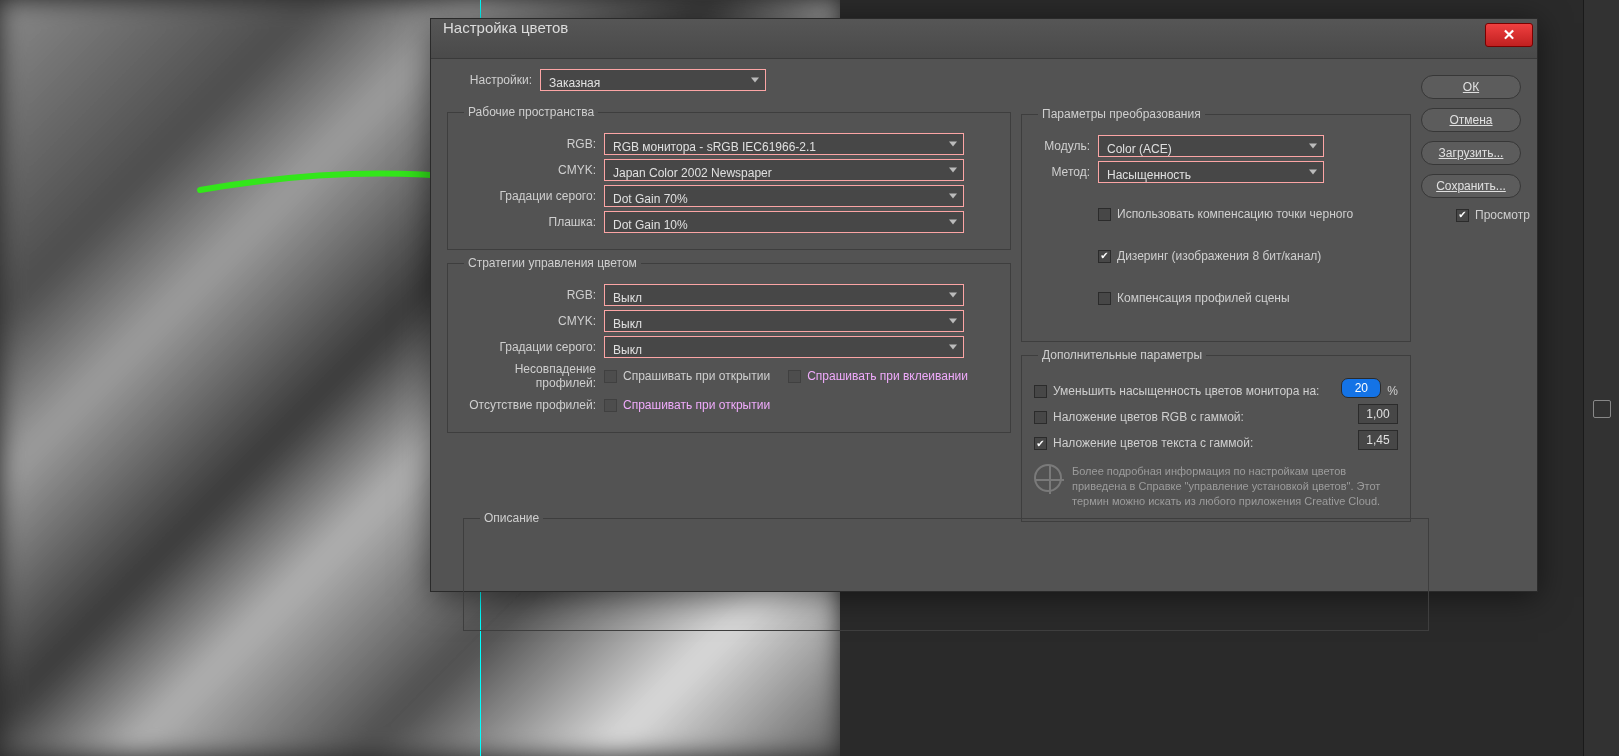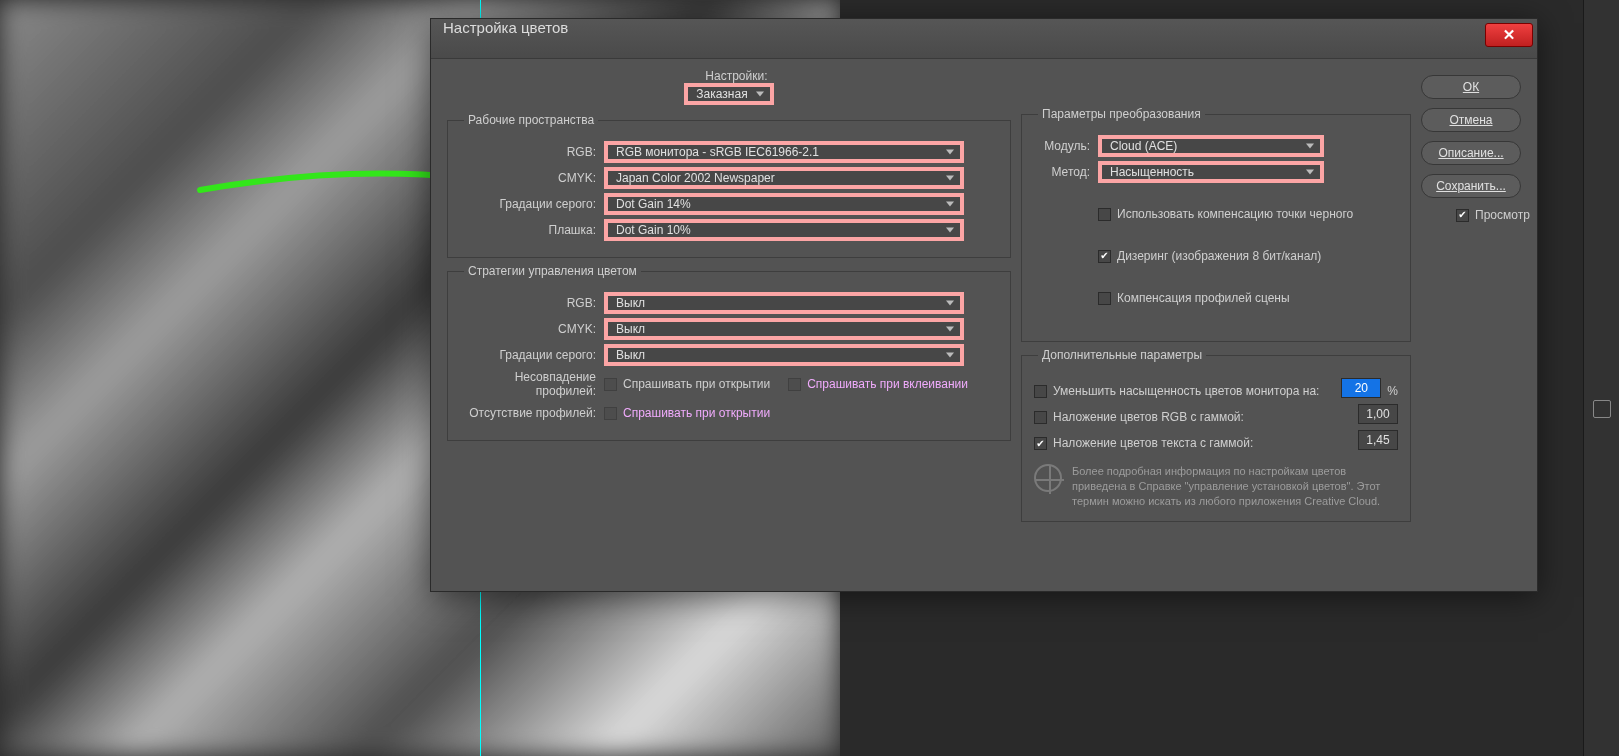--- a/index.html
+++ b/index.html
@@ -53,36 +53,36 @@
   .btn {
     width: 100px; height: 24px; background: #5c5c5c; border: 1px solid #373737; border-radius: 12px;
     color: #e0e0e0; font-size: 12px; display: flex; align-items: center; justify-content: center;
     margin-bottom: 9px; cursor: pointer; text-decoration: underline;
   }
   .preview-row { display: flex; align-items: center; margin-top: 10px; font-size: 12px; padding-left: 35px; }
 
   .left-col { position: absolute; left: 16px; top: 10px; width: 564px; }
   .mid-col  { position: absolute; left: 590px; top: 42px; width: 390px; }
 
-  .settings-row { display: flex; align-items: center; font-size: 12px; margin-bottom: 8px; flex-direction: column; }
+  .settings-row { display: flex; align-items: center; font-size: 12px; margin-bottom: 14px; }
   .settings-row .lbl { width: 85px; text-align: right; margin-right: 8px; color: #cfcfcf; }
 
   fieldset.group {
     border: 1px solid #3e3e3e; margin-top: 6px; padding: 10px 12px 12px 12px; position: relative;
   }
   fieldset.group > legend {
     font-size: 12px; color: #cfcfcf; padding: 0 4px; margin-left: 4px;
   }
   .row { display: flex; align-items: center; font-size: 12px; margin: 4px 0; min-height: 22px; }
   .row .lbl { text-align: right; margin-right: 8px; color: #cfcfcf; }
   .left-col .row .lbl { width: 136px; }
   .mid-col .row .lbl  { width: 56px; }
 
   .select {
-    flex: 1; height: 22px; background: #474747; border: 4px solid #fca5a5; color: #e0e0e0;
+    flex: 1; height: 22px; background: #474747; border: 1px solid #fca5a5; color: #e0e0e0;
     font-size: 12px; padding: 0 22px 0 8px; position: relative; display: flex; align-items: flex-end;
     cursor: pointer; max-width: 360px;
   }
   .select .arrow {
     position: absolute; right: 6px; top: 50%; transform: translateY(-50%);
     width: 0; height: 0; border-left: 4px solid transparent; border-right: 4px solid transparent;
     border-top: 5px solid #bbb;
   }
   .select.small { max-width: 226px; }
 
@@ -94,21 +94,21 @@
     content: "✔"; font-size: 10px; color: #fff; line-height: 1;
   }
   .chk.disabled { opacity: 0.45; cursor: default; }
   .chk-label { font-size: 12px; color: #cfcfcf; }
   .chk-label.disabled { color: #f0abfc; }
 
   .num-input {
     width: 40px; height: 20px; background: #474747; border: 1px solid #2b2b2b; color: #e0e0e0;
     font-size: 12px; text-align: center; padding: 0 2px;
   }
-  .num-input.sel { background: #1473e6; color: #fff; }
+  .num-input.sel { background: #1473e6; color: #fff; border-radius: 7px; }
 
   .mid-check-rows .row { margin: 20px 0; }
 
   .extra-row { display: flex; align-items: flex-end; font-size: 12px; margin: 6px 0; }
   .extra-row .text { flex: 1; color: #cfcfcf; }
   .extra-row .suffix { margin-left: 6px; color: #cfcfcf; }
 
   .info-row { display: flex; align-items: flex-start; font-size: 11px; color: #9c9c9c; margin-top: 14px; }
   .info-icon {
     width: 28px; height: 28px; border: 2px solid #7a7a7a; border-radius: 50%; margin-right: 10px;
@@ -148,21 +148,21 @@
     <div class="close-btn">
       <span>✕</span>
     </div>
   </div>
 
   <div class="dialog-body">
 
     <div class="buttons-col">
       <div class="btn">ОК</div>
       <div class="btn">Отмена</div>
-      <div class="btn">Описание...</div>
+      <div class="btn">Загрузить...</div>
       <div class="btn">Сохранить...</div>
       <div class="preview-row">
         <span class="chk checked"></span>
         <span class="chk-label">Просмотр</span>
       </div>
     </div>
 
     <div class="left-col">
       <div class="settings-row">
         <span class="lbl">Настройки:</span>
@@ -184,21 +184,21 @@
         <div class="row">
           <span class="lbl">CMYK:</span>
           <div class="select">
             <span>Japan Color 2002 Newspaper</span>
               <span class="arrow"></span>
           </div>
         </div>
         <div class="row">
           <span class="lbl">Градации серого:</span>
           <div class="select">
-            <span>Dot Gain 14%</span>
+            <span>Dot Gain 70%</span>
               <span class="arrow"></span>
           </div>
         </div>
         <div class="row">
           <span class="lbl">Плашка:</span>
           <div class="select">
             <span>Dot Gain 10%</span>
               <span class="arrow"></span>
           </div>
         </div>
@@ -241,21 +241,21 @@
         </div>
       </fieldset>
     </div>
 
     <div class="mid-col">
       <fieldset class="group">
         <legend>Параметры преобразования</legend>
         <div class="row">
           <span class="lbl">Модуль:</span>
           <div class="select small">
-            <span>Cloud (ACE)</span>
+            <span>Color (ACE)</span>
               <span class="arrow"></span>
           </div>
         </div>
         <div class="row">
           <span class="lbl">Метод:</span>
           <div class="select small">
             <span>Насыщенность</span>
               <span class="arrow"></span>
           </div>
         </div>
@@ -293,15 +293,18 @@
           <span class="text">Наложение цветов текста с гаммой:</span>
           <input class="num-input" value="1,45" style="">
         </div>
         <div class="info-row">
           <div class="info-icon"></div>
           <div style="line-height:1.35;">Более подробная информация по настройкам цветов приведена в Справке "управление установкой цветов". Этот термин можно искать из любого приложения Creative Cloud.</div>
         </div>
       </fieldset>
     </div>
 
+    <fieldset class="group desc-group">
+      <legend>Описание</legend>
+    </fieldset>
 
   </div>
 </div>
 
 </body></html>

